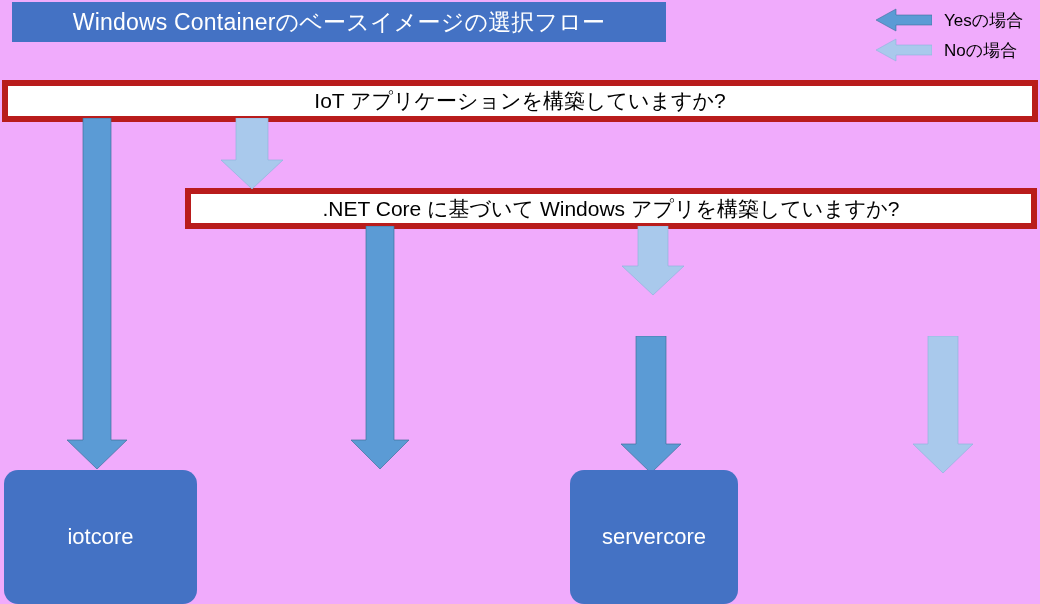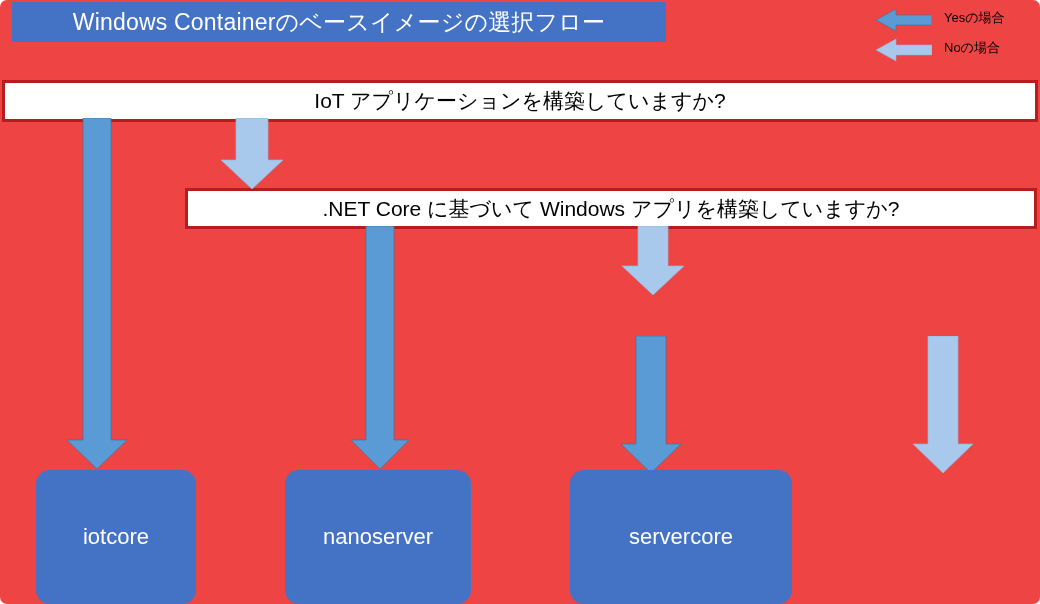--- a/index.html
+++ b/index.html
@@ -7,23 +7,22 @@
     padding: 0;
     background: #ffffff;
   }
   body {
     font-family: "Liberation Sans", sans-serif;
   }
   #canvas {
     position: relative;
     width: 1040px;
     height: 604px;
-    background: #ef4444;
+    background: #f0abfc;
     overflow: hidden;
-    border-radius: 7px;
   }
 
   
   #title-banner {
     position: absolute;
     left: 12px;
     top: 2px;
     width: 654px;
     height: 40px;
     background: #4472C4;
@@ -55,31 +54,31 @@
     position: absolute;
     left: 0;
     top: 2px;
     width: 56px;
     height: 24px;
   }
   .legend-label {
     position: absolute;
     left: 68px;
     top: 3px;
-    font-size: 13px;
+    font-size: 17px;
     color: #000000;
     white-space: nowrap;
   }
 
   
   .decision {
     position: absolute;
     box-sizing: border-box;
     background: #ffffff;
-    border: 3px solid #b91c1c;
+    border: 6px solid #b91c1c;
     color: #000000;
     display: flex;
     align-items: center;
     justify-content: center;
     text-align: center;
     padding: 0 8px;
   }
   #decision-1 {
     left: 2px;  top: 80px;
     width: 1036px; height: 42px;
@@ -104,23 +103,23 @@
     background: #4472C4;
     border-radius: 14px;
     color: #ffffff;
     display: flex;
     align-items: center;
     justify-content: center;
     font-size: 22px;
     height: 134px;
     top: 470px;
   }
-  #outcome-iotcore     { left: 4px;   width: 160px; margin-left: 32px; }
+  #outcome-iotcore     { left: 4px;   width: 193px; }
   #outcome-nanoserver  { left: 285px; width: 186px; }
-  #outcome-servercore  { left: 570px; width: 222px; }
+  #outcome-servercore  { left: 570px; width: 168px; }
   #outcome-windows     { left: 855px; width: 183px; }
 
   
   .arrow {
     position: absolute;
   }
   .arrow svg { display: block; }
 </style>
 </head>
 <body>
@@ -193,22 +192,19 @@
   <div class="arrow" style="left:912px; top:336px;">
     <svg width="62" height="138" viewBox="0 0 62 138">
       <polygon points="16,0 46,0 46,108 61,108 31,137 1,108 16,108" fill="#A9C9EC" stroke="#8FB4DE" stroke-width="0.7"></polygon>
     </svg>
   </div>
 
   <div id="outcome-iotcore" class="outcome">
     <span>iotcore</span>
   </div>
 
-  <div id="outcome-nanoserver" class="outcome">
-    <span>nanoserver</span>
-  </div>
 
   <div id="outcome-servercore" class="outcome">
     <span>servercore</span>
   </div>
 
 
 </div>
 
 </body></html>

